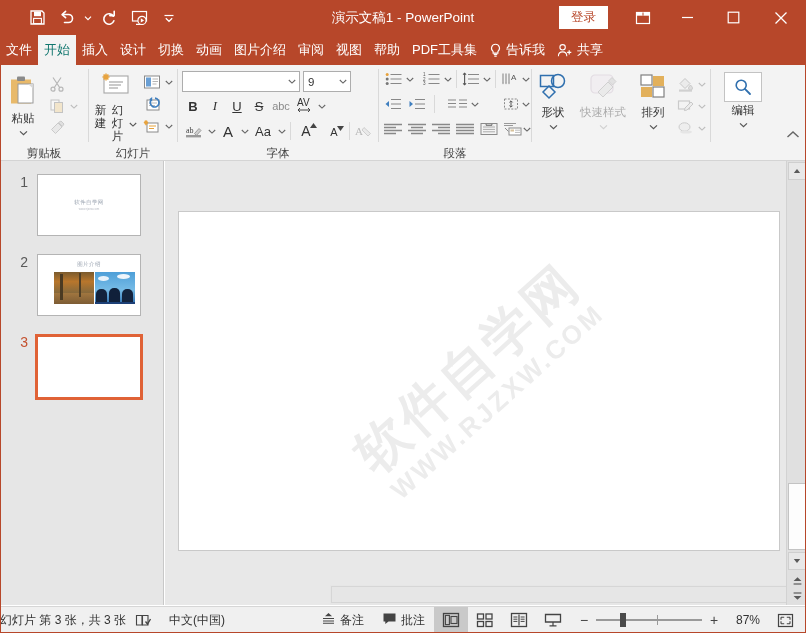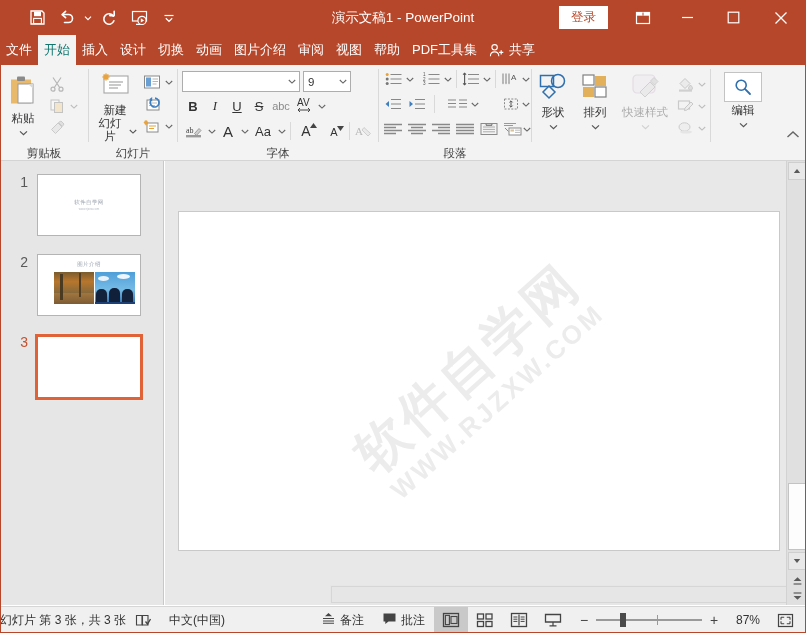--- a/index.html
+++ b/index.html
@@ -299,20 +299,29 @@
         <span>视图</span>
       </div>
     <div class="tab">
         <span>帮助</span>
       </div>
     <div class="tab">
         <span>PDF工具集</span>
       </div>
     <div class="tab">
       <span class="tab-icon">
+        <svg width="13" height="15" viewBox="0 0 13 15">
+            <path d="M6.5 1.3a4 4 0 0 0-2.4 7.2v1.6h4.8V8.5A4 4 0 0 0 6.5 1.3z" fill="none" stroke="#fff" stroke-width="1.1"></path>
+            <path d="M4.7 11.4h3.6M5.3 13.1h2.4" stroke="#fff" stroke-width="1.1"></path>
+          </svg>
+      </span>
+      <span>告诉我</span>
+    </div>
+    <div class="tab">
+      <span class="tab-icon">
         <svg width="16" height="15" viewBox="0 0 16 15">
             <circle cx="5.6" cy="4.3" r="2.7" fill="none" stroke="#fff" stroke-width="1.1"></circle>
             <path d="M1.4 13.2c0-2.6 1.9-4.3 4.2-4.3s4.2 1.7 4.2 4.3" fill="none" stroke="#fff" stroke-width="1.1"></path>
             <path d="M12.2 7.2v4.2M10.1 9.3h4.2" stroke="#fff" stroke-width="1.2"></path>
           </svg>
       </span>
       <span>共享</span>
     </div>
   </div>
 
@@ -376,21 +385,21 @@
     <div class="group" style="width:88px">
       <div class="group-body">
         <div class="bigbtn" style="width:52px;padding-top:4px">
           <span>
             <svg width="34" height="28" viewBox="0 0 34 28">
               <rect x="6" y="4" width="24" height="17" fill="#fff" stroke="#a6a6a6" stroke-width="1.1"></rect>
               <path d="M11 10h14M11 13h12M11 16h9" stroke="#b9b9b9" stroke-width="1.4"></path>
               <path d="M8 1.5v7M4.5 5h7M5.6 2.4l4.8 5.2M10.4 2.4 5.6 7.6" stroke="#e8a33d" stroke-width="1.5"></path>
             </svg>
           </span>
-          <span class="lbl" style="display:flex;flex-direction:column;">
+          <span class="lbl" style="display:flex;flex-direction:row;">
             <span>新建</span>
             <span style="display:flex;align-items:center;gap:2px">
               <span>幻灯片</span>
               <span>
                 <svg width="8" height="5" viewBox="0 0 8 5">
                     <path d=".8 1 4 4.1 7.2 1" fill="none" stroke="#555" stroke-width="1.1"></path>
                     <path d="M.8 1 4 4.1 7.2 1" fill="none" stroke="#555" stroke-width="1.1"></path>
                   </svg>
               </span>
             </span>
@@ -689,48 +698,48 @@
               <path d="M13 14 19 20 13 26 7 20z" fill="none" stroke="#2f6fae" stroke-width="1.5"></path>
             </svg>
           </span>
           <span class="lbl">形状</span>
           <span class="caret">
             <svg width="9" height="6" viewBox="0 0 9 6">
                 <path d="M1 1.4 4.5 4.7 8 1.4" fill="none" stroke="#555" stroke-width="1.2"></path>
               </svg>
           </span>
         </div>
+        <div class="bigbtn disabled" style="width:58px;padding-top:4px">
+          <span>
+            <svg width="34" height="30" viewBox="0 0 34 30">
+              <rect x="5" y="3" width="22" height="18" rx="4" fill="#efe7ef" stroke="#c9b9c9" stroke-width="1.2"></rect>
+              <path d="M12 20 22 10l5 5-10 10z" fill="#dcdcdc" stroke="#9a9a9a" stroke-width="1"></path>
+              <path d="M22.5 9 26 5.5l4 4-3.5 3.5z" fill="#c4c4c4" stroke="#9a9a9a" stroke-width="1"></path>
+            </svg>
+          </span>
+          <span class="lbl">快速样式</span>
+          <span class="caret">
+            <svg width="9" height="6" viewBox="0 0 9 6">
+                <path d="M1 1.4 4.5 4.7 8 1.4" fill="none" stroke="#999" stroke-width="1.2"></path>
+              </svg>
+          </span>
+        </div>
         <div class="bigbtn" style="width:42px;padding-top:4px">
           <span>
             <svg width="32" height="30" viewBox="0 0 32 30">
               <rect x="4" y="3" width="11" height="10" fill="#fff" stroke="#808080" stroke-width="1.2"></rect>
               <rect x="16" y="4" width="11" height="10" fill="#e2b05b"></rect>
               <rect x="4" y="15" width="11" height="10" fill="#e2b05b"></rect>
               <rect x="16" y="15" width="11" height="10" fill="#fff" stroke="#808080" stroke-width="1.2"></rect>
             </svg>
           </span>
           <span class="lbl">排列</span>
           <span class="caret">
             <svg width="9" height="6" viewBox="0 0 9 6">
                 <path d="M1 1.4 4.5 4.7 8 1.4" fill="none" stroke="#555" stroke-width="1.2"></path>
-              </svg>
-          </span>
-        </div>
-        <div class="bigbtn disabled" style="width:58px;padding-top:4px">
-          <span>
-            <svg width="34" height="30" viewBox="0 0 34 30">
-              <rect x="5" y="3" width="22" height="18" rx="4" fill="#efe7ef" stroke="#c9b9c9" stroke-width="1.2"></rect>
-              <path d="M12 20 22 10l5 5-10 10z" fill="#dcdcdc" stroke="#9a9a9a" stroke-width="1"></path>
-              <path d="M22.5 9 26 5.5l4 4-3.5 3.5z" fill="#c4c4c4" stroke="#9a9a9a" stroke-width="1"></path>
-            </svg>
-          </span>
-          <span class="lbl">快速样式</span>
-          <span class="caret">
-            <svg width="9" height="6" viewBox="0 0 9 6">
-                <path d="M1 1.4 4.5 4.7 8 1.4" fill="none" stroke="#999" stroke-width="1.2"></path>
               </svg>
           </span>
         </div>
         <div class="colstack disabled" style="padding-top:5px">
           <div class="smallrow">
             <div class="smallbtn">
               <svg width="17" height="16" viewBox="0 0 17 16">
                   <path d="M3 7.5 8 2.5l5 5-5 5z" fill="#e0e0e0" stroke="#7a7a7a" stroke-width="1"></path>
                   <path d="M13.5 9c1.4 1.6 2 2.4 2 3.1a2 2 0 1 1-4 0c0-.7.6-1.5 2-3.1z" fill="#bdbdbd" stroke="#7a7a7a" stroke-width=".9"></path>
                   <rect x="2" y="13.5" width="13" height="2.2" fill="#9a9a9a"></rect>

